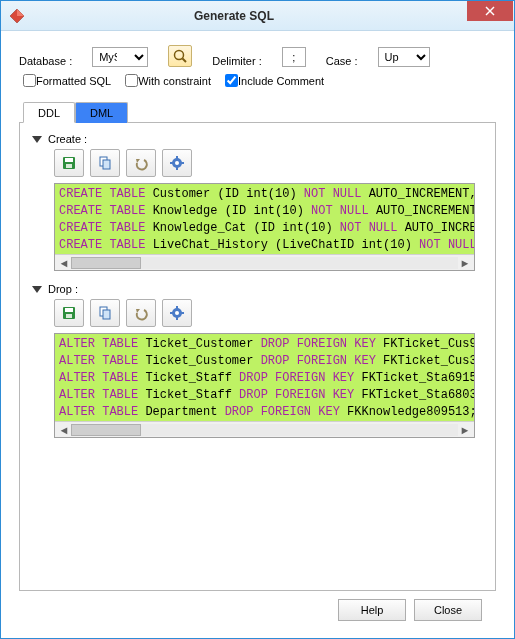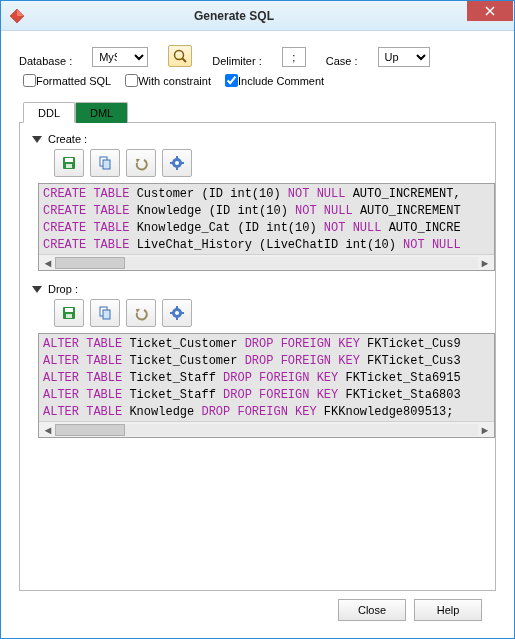--- a/index.html
+++ b/index.html
@@ -91,36 +91,36 @@
   .tabs {
     display:flex;
     border-bottom:1px solid #b8b8b8;
     margin-bottom:0;
     padding-left:4px;
   }
   .tab {
     padding: 4px 14px 3px 14px;
     border:1px solid #b8b8b8;
     border-bottom:none;
-    background:#15803d;
+    background:#3b82f6;
     font-size:11px;
     cursor:pointer;
     position:relative;
     top:1px;
     border-radius: 2px 2px 0 0;
   }
   .tab.active {
     background:#fff;
     border-bottom:1px solid #fff;
     z-index:2;
   }
   .tab-panel {
     border:1px solid #b8b8b8;
     border-top:none;
-    padding: 10px 0 12px 12px;
+    padding: 10px 20px 12px 12px;
     height: 468px;
   }
   .section {
     margin-bottom: 12px;
   }
   .section-head {
     display:flex; align-items:center; gap:6px;
     margin-bottom:4px;
   }
   .tri {
@@ -142,23 +142,23 @@
   }
   .tbtn {
     width:30px; height:28px;
     border:1px solid #b0b0b0;
     background:linear-gradient(to bottom,#fdfdfd,#eaeaea);
     border-radius:2px;
     display:flex;align-items:center;justify-content:center;
     cursor:pointer;
   }
   .code-wrap {
-    margin-left:6px;
+    margin-left:22px;
     border:1px solid #9f9f9f;
-    background:#e5e5e5;
+    background:#bef264;
     position:relative;
   }
   .code {
     font-family: "Courier New", monospace;
     font-size: 12px;
     line-height: 17px;
     padding: 2px 4px 0 4px;
     white-space: nowrap;
     overflow:hidden;
     color:#000;
@@ -368,33 +368,33 @@
               </g>
           </svg>
         </div>
       </div>
       <div class="code-wrap">
         <div class="code" id="drop-code">
             <div><span class="kw">ALTER TABLE</span> <span class="tbl">Ticket_Customer</span> <span class="kw">DROP FOREIGN KEY</span> <span class="tbl">FKTicket_Cus9</span></div>
             <div><span class="kw">ALTER TABLE</span> <span class="tbl">Ticket_Customer</span> <span class="kw">DROP FOREIGN KEY</span> <span class="tbl">FKTicket_Cus3</span></div>
             <div><span class="kw">ALTER TABLE</span> <span class="tbl">Ticket_Staff</span> <span class="kw">DROP FOREIGN KEY</span> <span class="tbl">FKTicket_Sta6915</span></div>
             <div><span class="kw">ALTER TABLE</span> <span class="tbl">Ticket_Staff</span> <span class="kw">DROP FOREIGN KEY</span> <span class="tbl">FKTicket_Sta6803</span></div>
-            <div><span class="kw">ALTER TABLE</span> <span class="tbl">Knowledge</span> <span class="kw">DROP FOREIGN KEY</span> <span class="tbl">FKKnowledge809513;</span></div>
+            <div><span class="kw">ALTER TABLE</span> <span class="tbl">Department</span> <span class="kw">DROP FOREIGN KEY</span> <span class="tbl">FKKnowledge809513;</span></div>
           </div>
         <div class="hscroll">
           <div class="arrow">◄</div>
           <div class="track">
               <div class="thumb"></div>
             </div>
           <div class="arrow">►</div>
         </div>
       </div>
     </div>
 
 
   </div>
 
   <div class="footer">
+    <button class="btn">Help</button>
     <button class="btn">Close</button>
-    <button class="btn">Help</button>
   </div>
 
 </div>
 
 </body></html>

